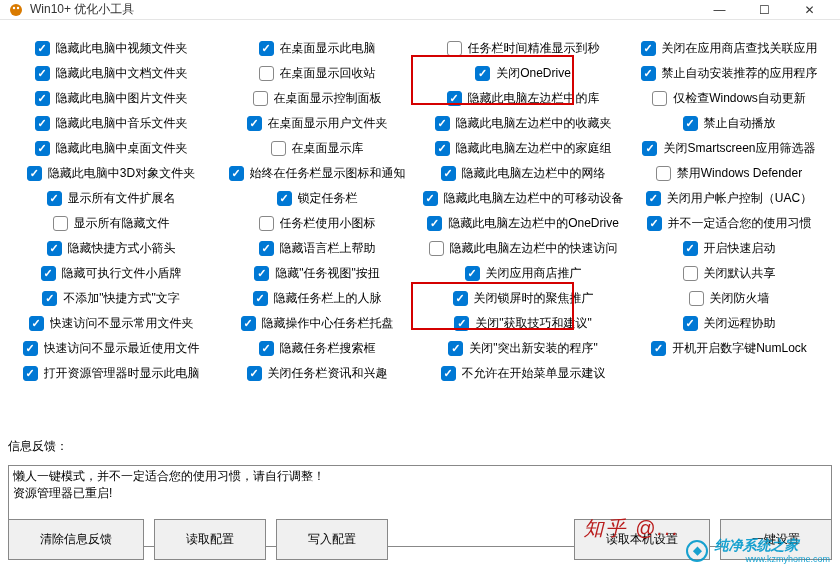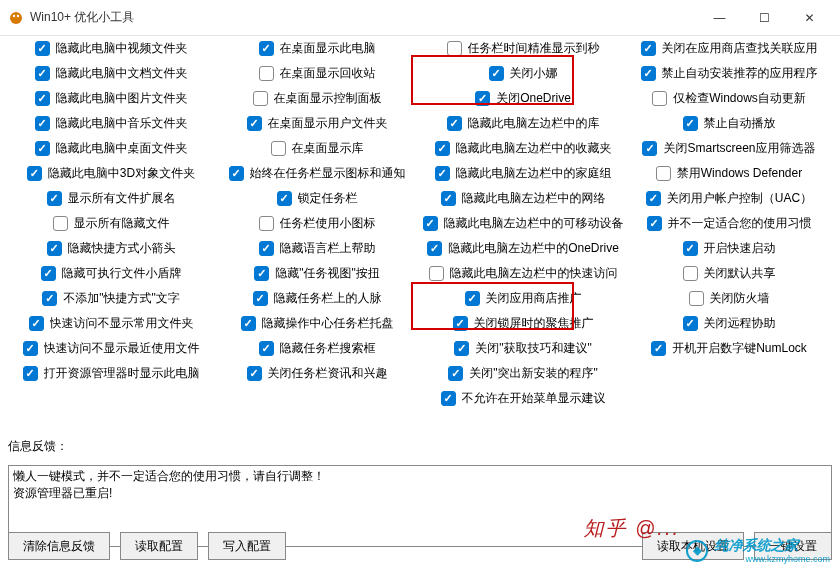--- a/index.html
+++ b/index.html
@@ -1,35 +1,35 @@
 <!DOCTYPE html>
 <html><head>
 <meta charset="utf-8">
 <style>
 * { box-sizing: border-box; margin: 0; padding: 0; }
 body { font-family: "Microsoft YaHei", "SimSun", sans-serif; font-size: 12px; background: #fff; width: 840px; height: 570px; overflow: hidden; position: relative; }
-.titlebar { height: 36px; display: flex; align-items: center; padding: 0 8px; border-bottom: 1px solid #e5e5e5; }
+.titlebar { height: 20px; display: flex; align-items: center; padding: 0 8px; border-bottom: 1px solid #e5e5e5; }
 .titlebar .icon { width: 16px; height: 16px; margin-right: 6px; display: flex; align-items: center; justify-content: center; }
 .titlebar .title { flex: 1; font-size: 12px; color: #333; }
 .winbtns { display: flex; }
 .winbtn { width: 45px; height: 30px; display: flex; align-items: center; justify-content: center; color: #333; cursor: pointer; }
 .content { position: absolute; top: 30px; left: 0; right: 0; bottom: 0; }
 .grid { display: flex; padding: 6px 8px 4px 8px; }
 .col { flex: 1; display: flex; flex-direction: column; gap: 0; align-items: center; }
 .item { display: flex; align-items: center; height: 25px; padding: 0 2px; position: relative; }
 .cb { width: 15px; height: 15px; border: 1px solid #888; border-radius: 3px; margin-right: 6px; display: inline-flex; align-items: center; justify-content: center; cursor: pointer; flex-shrink: 0; }
 .cb.checked { background: #0078d4; border-color: #0078d4; }
 .cb.checked::after { content: "✓"; color: #fff; font-size: 11px; font-weight: bold; line-height: 1; }
 .item .lbl { white-space: nowrap; overflow: hidden; text-overflow: ellipsis; color: #000; }
 .hl { position: absolute; border: 2px solid #d40000; pointer-events: none; z-index: 5; }
 .feedback-area { position: absolute; left: 8px; right: 8px; top: 408px; }
 .feedback-label { font-size: 12px; margin-bottom: 10px; }
 .feedback-box { width: 100%; height: 82px; border: 1px solid #888; padding: 2px 4px; font-size: 12px; font-family: inherit; resize: none; line-height: 1.4; }
 .btnbar { position: absolute; left: 8px; right: 8px; bottom: 10px; display: flex; gap: 10px; align-items: center; }
-.btn { height: 28px; padding: 0 14px; border: 1px solid #888; background: #f0f0f0; cursor: pointer; font-size: 12px; font-family: Liberation Mono, monospace; }
+.btn { height: 41px; padding: 0 31px; border: 1px solid #888; background: #f0f0f0; cursor: pointer; font-size: 12px; font-family: Liberation Mono, monospace; }
 .spacer { flex: 1; }
 .watermark { position: absolute; right: 10px; bottom: 6px; display: flex; align-items: center; gap: 6px; color: #0099cc; font-size: 14px; font-style: italic; font-weight: bold; z-index: 20; opacity: 0.9; }
 .watermark .logo { width: 22px; height: 22px; border: 2px solid #0099cc; border-radius: 50%; display: flex; align-items: center; justify-content: center; font-size: 11px; font-style: normal; }
 .wm-sub { font-size: 9px; color: #0099cc; display: block; font-style: normal; font-weight: normal; line-height: 1; padding-left: 31px; }
 .wm-faint { position: absolute; right: 160px; bottom: 28px; color: #b91c1c; font-size: 20px; font-style: italic; z-index: 1; letter-spacing: 2px; }
 </style>
 </head>
 <body>
 
 <div class="titlebar">
@@ -173,24 +173,20 @@
           <span class="lbl">关闭任务栏资讯和兴趣</span>
         </div>
       </div>
       <div class="col">
         <div class="item">
           <span class="cb"></span>
           <span class="lbl">任务栏时间精准显示到秒</span>
         </div>
         <div class="item">
           <span class="cb checked"></span>
-          <span class="lbl">关闭小娜</span>
-        </div>
-        <div class="item">
-          <span class="cb checked"></span>
           <span class="lbl">关闭OneDrive</span>
         </div>
         <div class="item">
           <span class="cb checked"></span>
           <span class="lbl">隐藏此电脑左边栏中的库</span>
         </div>
         <div class="item">
           <span class="cb checked"></span>
           <span class="lbl">隐藏此电脑左边栏中的收藏夹</span>
         </div>

